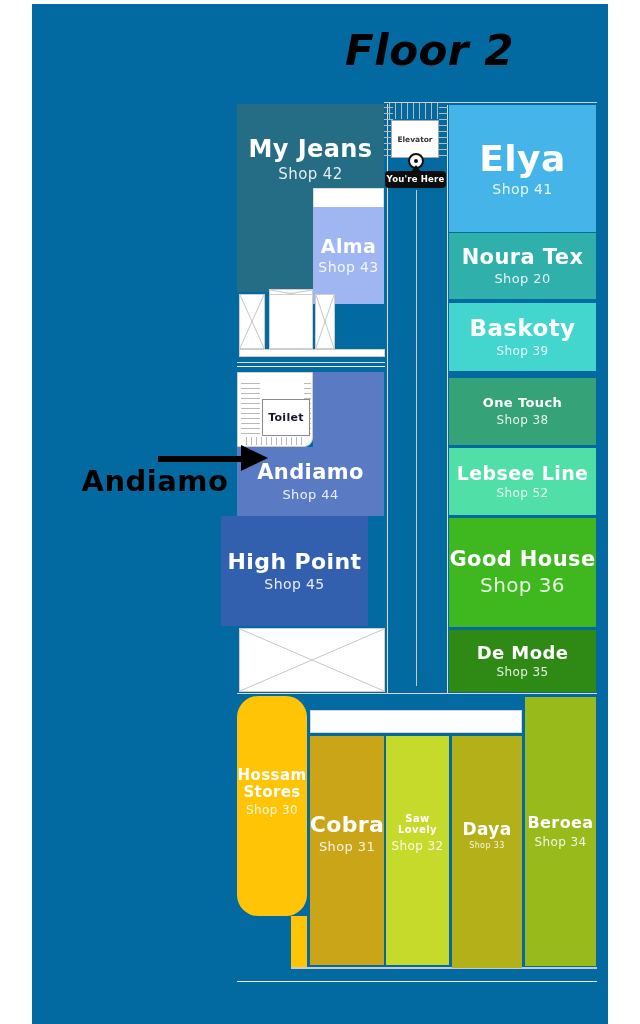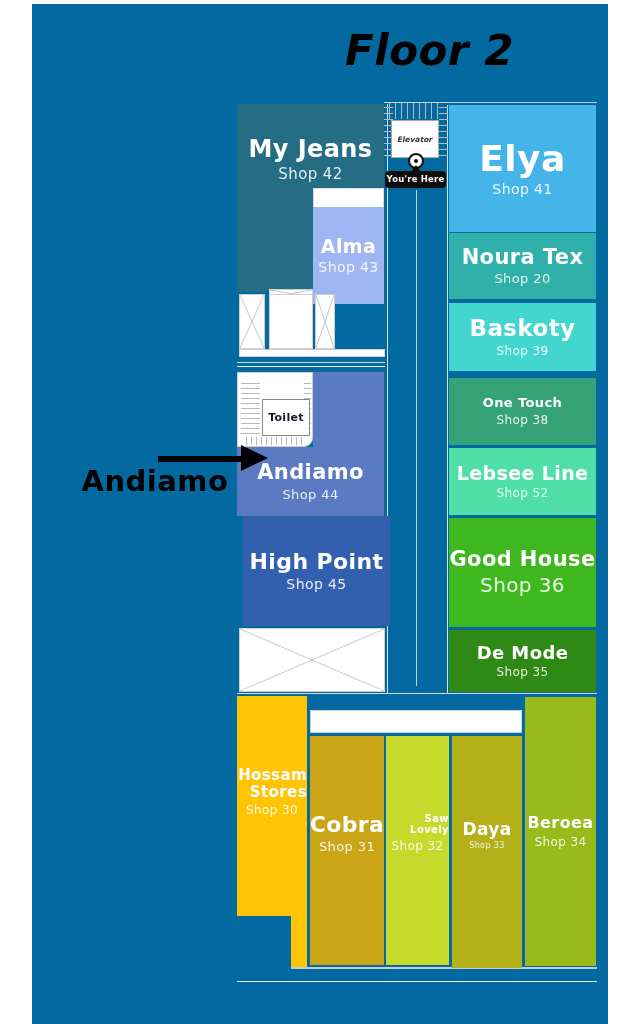--- a/index.html
+++ b/index.html
@@ -8,49 +8,49 @@
   .canvas { position:relative; width:576px; height:1024px; background:#0369a1; overflow:hidden; margin:4px auto; }
 
   .abs { position:absolute; }
 
   
   .page-title { left:225px; top:22px; width:345px; text-align:center;
     font-size:42px; font-weight:bold; font-style:italic; color:#000; letter-spacing:.5px; }
 
   
   .shop { position:absolute; display:flex; flex-direction:column; align-items:center;
-    justify-content:center; text-align:right; color:#fff; }
+    justify-content:center; text-align:center; color:#fff; }
   .shop .name { font-weight:bold; letter-spacing:.4px; line-height:1.08; }
   .shop .sub  { opacity:.88; margin-top:3px; letter-spacing:.4px; }
 
   
   .s-myjeans      { left:205px; top:100px; width:147px; height:86px; padding-top:26px; }
   .s-myjeans .name{ font-size:24px; } .s-myjeans .sub{ font-size:15px; }
   .s-myjeans-leg  { left:205px; top:185px; width:76px; height:103px; }
   .notch          { left:281px; top:184px; width:71px; height:20px; background:#fff; border:1px solid #ddd; }
   .s-alma         { left:281px; top:203px; width:71px; height:97px; }
   .s-alma .name   { font-size:19px; } .s-alma .sub{ font-size:14px; }
   .s-andiamo-upper{ left:281px; top:368px; width:71px; height:76px; }
   .s-andiamo      { left:205px; top:443px; width:147px; height:69px; }
   .s-andiamo .name{ font-size:21px; } .s-andiamo .sub{ font-size:13px; }
-  .s-highpoint    { left:211px; top:512px; width:147px; height:110px; }
+  .s-highpoint    { left:189px; top:512px; width:147px; height:110px; }
   .s-highpoint .name{ font-size:22px; } .s-highpoint .sub{ font-size:14px; }
 
   
   .rcol { left:417px; width:147px; }
   .s-elya      { top:101px; height:127px; } .s-elya .name{ font-size:36px; } .s-elya .sub{ font-size:14px; }
   .s-noura     { top:229px; height:66px; } .s-noura .name{ font-size:21px; } .s-noura .sub{ font-size:13px; }
   .s-baskoty   { top:299px; height:68px; } .s-baskoty .name{ font-size:23px; } .s-baskoty .sub{ font-size:12px; }
   .s-onetouch  { top:374px; height:67px; } .s-onetouch .name{ font-size:13px; } .s-onetouch .sub{ font-size:12px; }
   .s-lebsee    { top:444px; height:67px; } .s-lebsee .name{ font-size:19px; } .s-lebsee .sub{ font-size:12px; }
   .s-goodhouse { top:514px; height:109px; } .s-goodhouse .name{ font-size:21px; } .s-goodhouse .sub{ font-size:20px; }
   .s-demode    { top:626px; height:62px; } .s-demode .name{ font-size:18px; } .s-demode .sub{ font-size:12px; }
 
   
-  .s-hossam    { left:205px; top:692px; width:70px; height:220px; padding-bottom:28px; }
+  .s-hossam    { left:205px; top:692px; width:70px; height:220px; padding-bottom:28px;border-radius:21px; }
   .s-hossam .name{ font-size:15px; } .s-hossam .sub{ font-size:12px; }
   .s-hossam-leg{ left:259px; top:912px; width:16px; height:51px; }
   .s-cobra     { left:278px; top:732px; width:74px; height:229px; padding-bottom:34px; }
   .s-cobra .name{ font-size:22px; } .s-cobra .sub{ font-size:13px; }
   .s-sawlovely { left:354px; top:732px; width:63px; height:229px; padding-bottom:34px; }
   .s-sawlovely .name{ font-size:10px; } .s-sawlovely .sub{ font-size:12px; }
   .s-daya      { left:420px; top:732px; width:70px; height:232px; padding-bottom:34px; }
   .s-daya .name{ font-size:17px; } .s-daya .sub{ font-size:8px; }
   .s-beroea    { left:493px; top:693px; width:71px; height:269px; }
   .s-beroea .name{ font-size:16px; } .s-beroea .sub{ font-size:12px; }
@@ -90,21 +90,21 @@
     font-size:11px; font-weight:bold; color:#17172b; letter-spacing:.3px; }
 
   
   .elev-comb-top { left:357px; top:99px; width:51px; height:16px;
     background:repeating-linear-gradient(to right,#b9b9b9 0 1px,transparent 1px 6px); }
   .elev-tread-left  { left:352px; top:103px; width:9px; height:50px;
     background:repeating-linear-gradient(to bottom,#b9b9b9 0 1px,transparent 1px 6px); }
   .elev-tread-right { left:407px; top:103px; width:9px; height:50px;
     background:repeating-linear-gradient(to bottom,#b9b9b9 0 1px,transparent 1px 6px); }
   .elevator-box { left:359px; top:116px; width:48px; height:38px; background:#fff; border:1px solid #a8a8a8;
-    display:flex; align-items:center; justify-content:center; font-size:7.5px; font-weight:bold; color:#333;font-style:italic; }
+    display:flex; align-items:center; justify-content:center; font-size:7.5px; font-weight:bold; color:#333; }
   .here-circle { left:376px; top:149px; width:16px; height:16px; border:2.5px solid #101010;
     border-radius:50%; background:#fff; display:flex; align-items:center; justify-content:center; }
   .here-circle-dot { width:3px; height:3px; border:2px solid #101010; border-radius:50%; background:#fff; }
   .here-pointer { left:379px; top:161px; width:0; height:0;
     border-left:5px solid transparent; border-right:5px solid transparent; border-bottom:7px solid #0d0d0d; }
   .here-badge { left:353px; top:167px; width:61px; height:17px; background:#0d0d0d; border-radius:4px;
     color:#fff; font-size:8.5px; font-weight:bold; line-height:17px; text-align:center; letter-spacing:.2px; }
 
   
   .corridor-box { left:278px; top:706px; width:212px; height:23px; background:#fff; border:1px solid #d5d5d5; }

